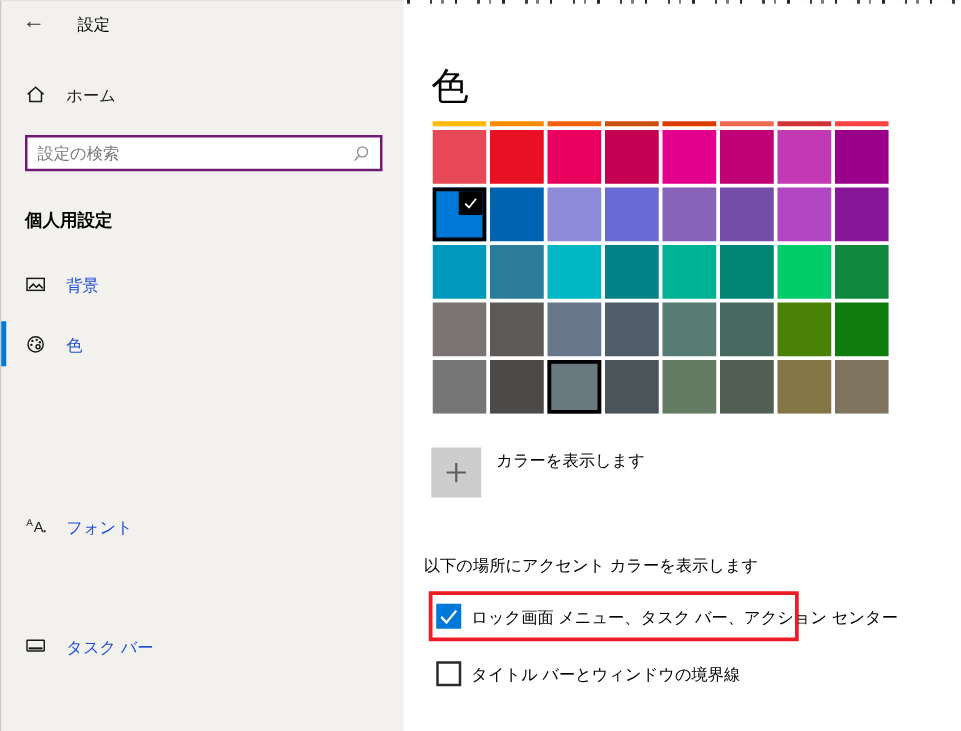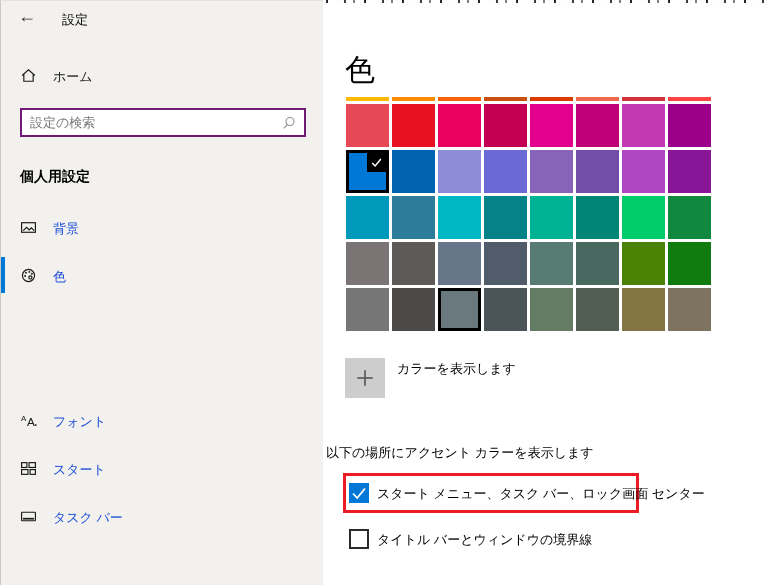--- a/index.html
+++ b/index.html
@@ -40,21 +40,21 @@
   .color-grid{display:grid;grid-template-columns:repeat(8,43px);gap:3px;margin-top:-39px;}
   .tile{width:43px;height:43px;box-sizing:border-box;position:relative;cursor:pointer;}
   .tile.sel,.tile.outl{border:3px solid #000;}
   .badge{position:absolute;top:0;right:0;width:19px;height:19px;background:#000;display:block;}
   .badge svg{display:block;margin:3px auto 0;}
 
   .custom-btn{position:absolute;left:345px;top:358px;width:40px;height:40px;background:#cdcdcd;cursor:pointer;}
   .custom-btn svg{display:block;margin:9px auto;}
   .custom-label{position:absolute;left:397px;top:360px;font-size:13px;color:#000;}
 
-  .accent-heading{position:absolute;left:326px;top:444px;font-size:13px;color:#000;}
+  .accent-heading{position:absolute;left:339px;top:444px;font-size:13px;color:#000;}
 
   .annotation{position:absolute;left:343px;top:473px;width:290px;height:34px;
     border:3px solid var(--annotation,#ed1c24);}
 
   .chk-row{position:absolute;height:22px;}
   .chk-row .box{position:absolute;left:0;top:0;width:20px;height:20px;box-sizing:border-box;cursor:pointer;}
   .chk-row .box.checked{background:var(--accent,#0078d7);}
   .chk-row .box.unchecked{background:#fff;border:2px solid #2b2b2b;}
   .chk-row .chk-label{position:absolute;left:28px;top:2px;font-size:13px;white-space:nowrap;color:#000;}
   #chk1{left:349px;top:483px;}
@@ -124,32 +124,20 @@
       <span class="nav-ic">
         <svg width="17" height="17" viewBox="0 0 16 16">
           <text x="1" y="8" font-size="7.5" fill="#1a1a1a" stroke="none" font-family="inherit">A</text>
           <text x="6.5" y="13" font-size="11" fill="#1a1a1a" stroke="none" font-family="inherit">A</text>
           <rect x="14" y="11.5" width="1.5" height="1.5" fill="#1a1a1a"></rect>
         </svg>
       </span>
       <span class="nav-label">フォント</span>
     </div>
 
-    <div class="nav-item" style="top:447px">
-
-      <span class="nav-ic">
-        <svg width="17" height="17" viewBox="0 0 16 16">
-          <rect class="ic" x="1.5" y="2.5" width="5" height="4.5"></rect>
-          <rect class="ic" x="8.5" y="2.5" width="6" height="4.5"></rect>
-          <rect class="ic" x="1.5" y="9" width="6" height="4.5"></rect>
-          <rect class="ic" x="9.5" y="9" width="5" height="4.5"></rect>
-        </svg>
-      </span>
-      <span class="nav-label">スタート</span>
-    </div>
 
     <div class="nav-item" style="top:495px">
 
       <span class="nav-ic">
         <svg width="17" height="17" viewBox="0 0 16 16">
           <rect class="ic" x="1.5" y="4" width="13" height="8" rx="0.5"></rect>
           <rect x="2.8" y="9.3" width="10.4" height="1.6" fill="#1a1a1a"></rect>
         </svg>
       </span>
       <span class="nav-label">タスク バー</span>
@@ -229,21 +217,21 @@
     <div class="accent-heading">以下の場所にアクセント カラーを表示します</div>
 
     <div class="annotation"></div>
 
     <div class="chk-row" id="chk1">
       <span class="box checked">
         <svg width="20" height="20" viewBox="0 0 20 20">
           <polyline points="4,10.5 8.2,15 16,5.5" fill="none" stroke="#fff" stroke-width="1.8"></polyline>
         </svg>
       </span>
-      <span class="chk-label">スタート メニュー、タスク バー、ロック画面 センター</span>
+      <span class="chk-label">ロック画面 メニュー、タスク バー、アクション センター</span>
     </div>
 
     <div class="chk-row" id="chk2">
       <span class="box unchecked"></span>
       <span class="chk-label">タイトル バーとウィンドウの境界線</span>
     </div>
   </main>
 </div>
 
 </body></html>

